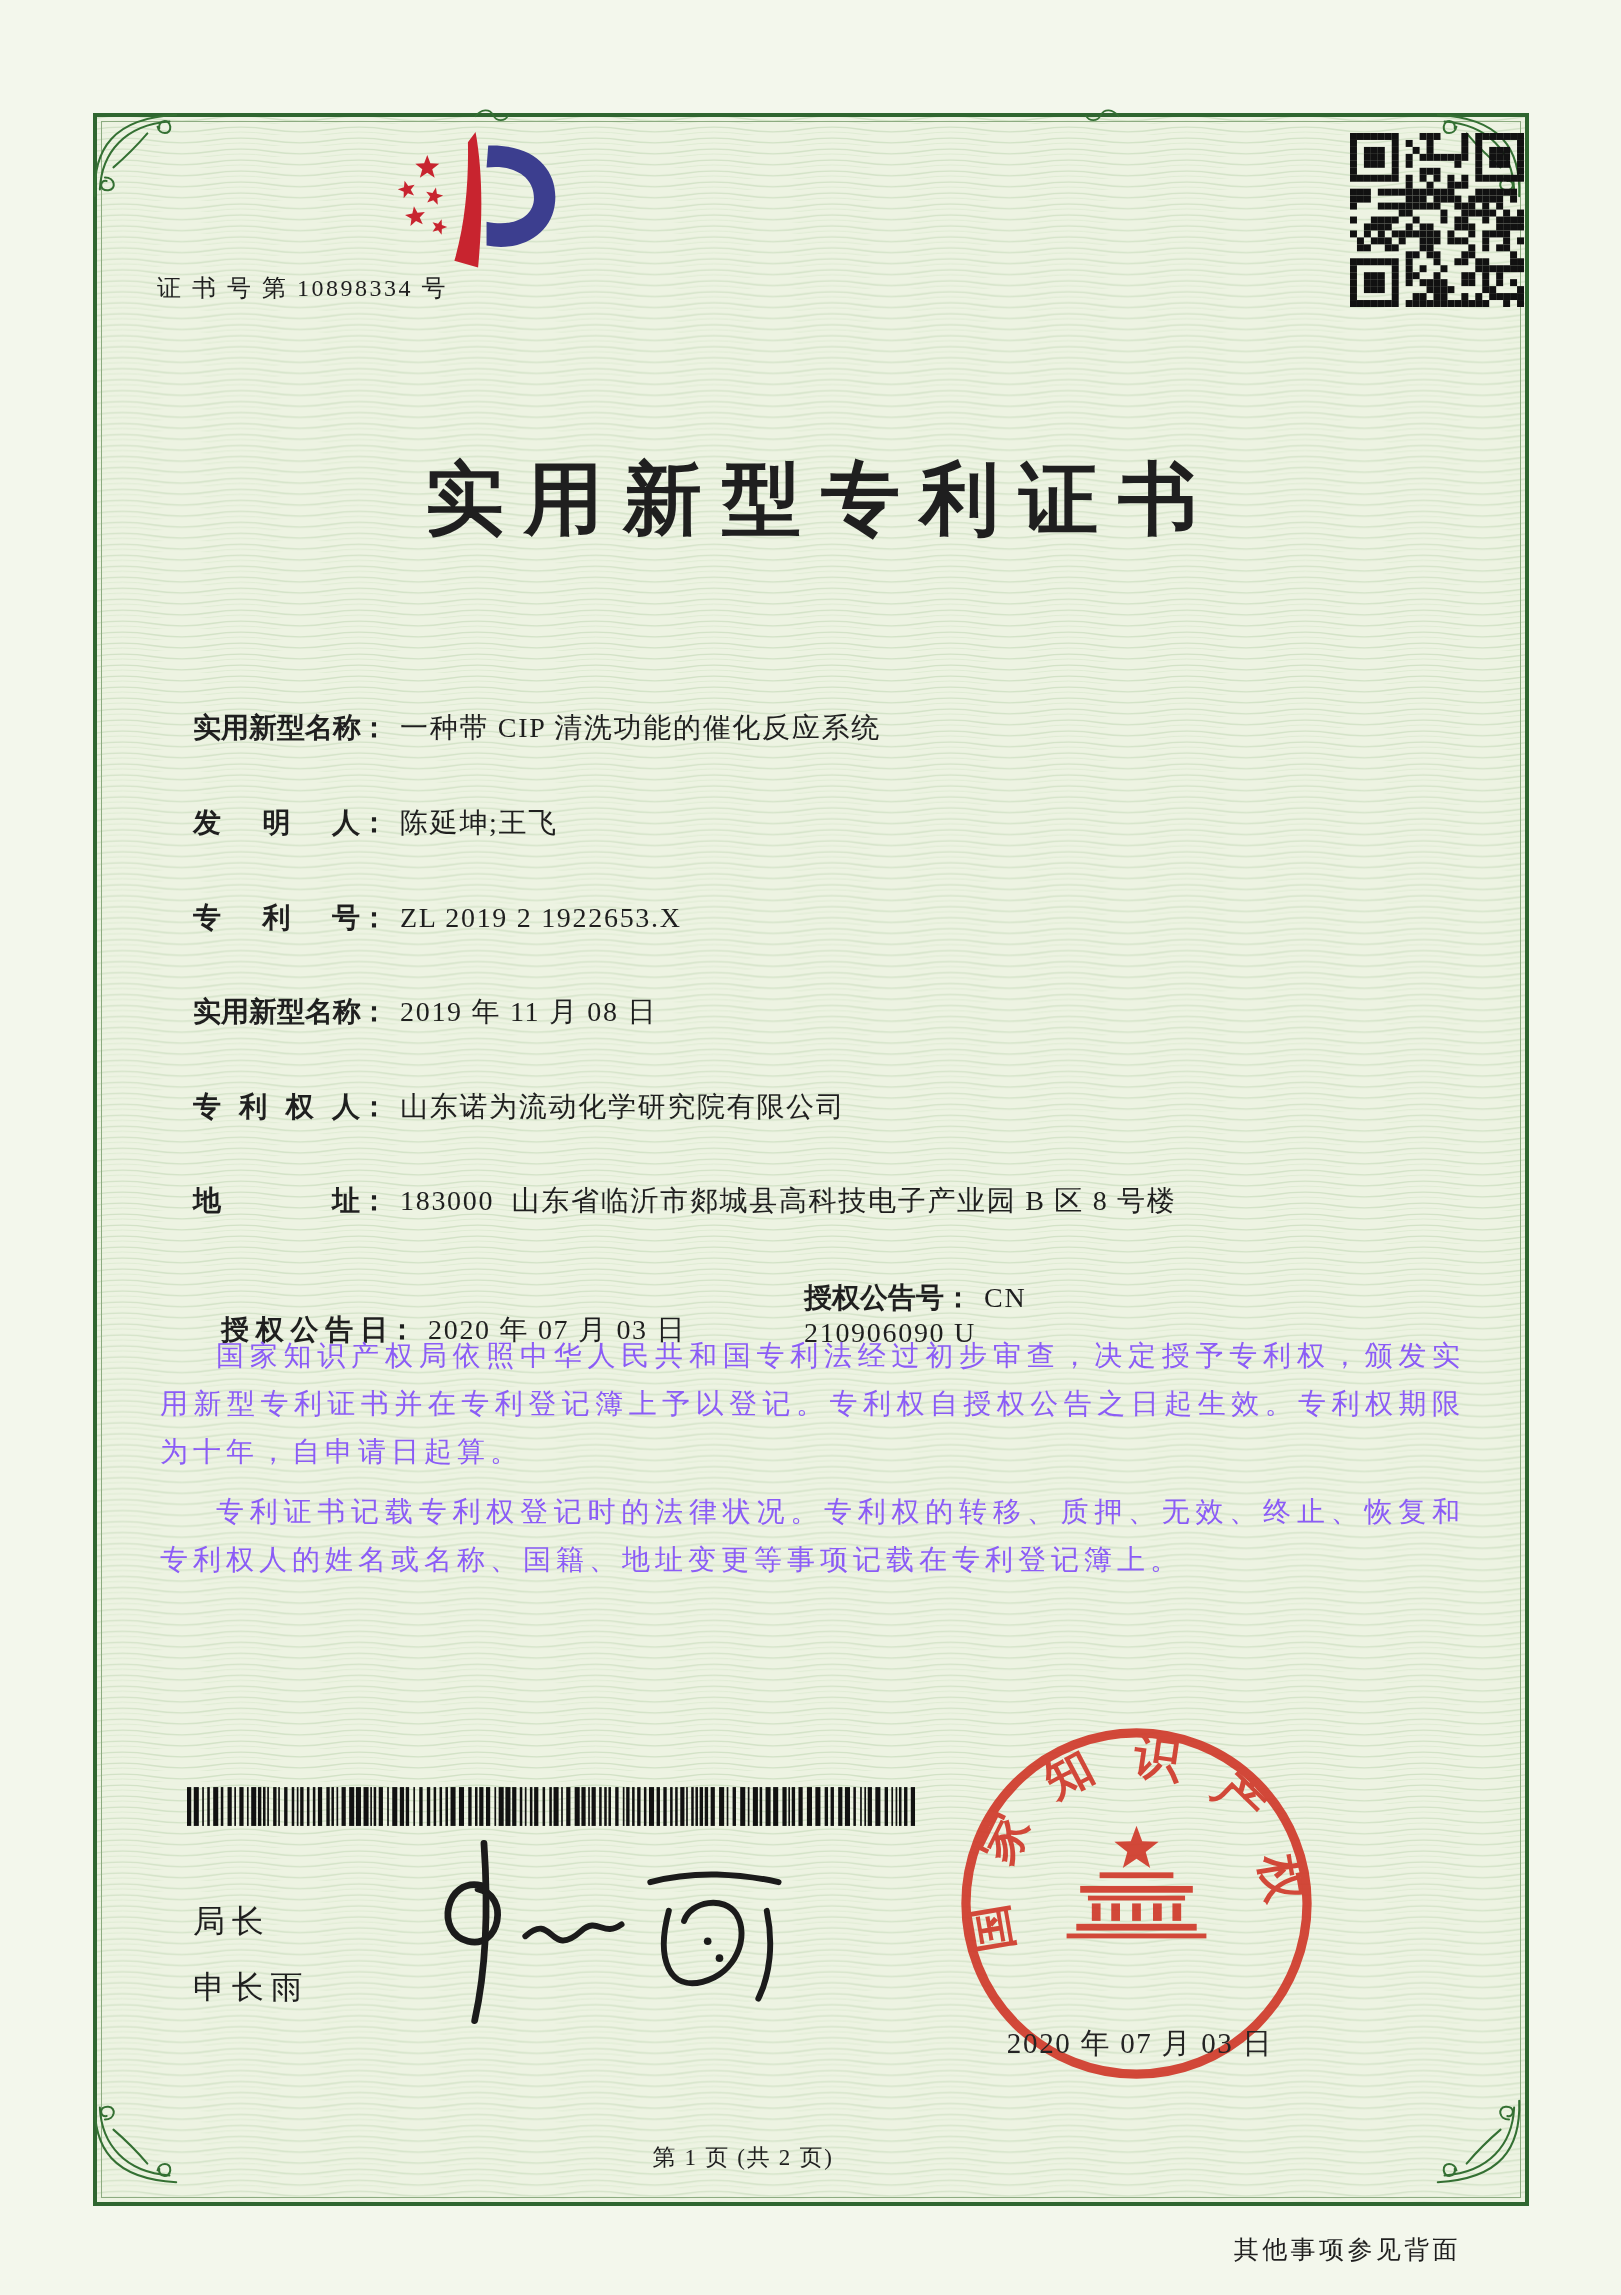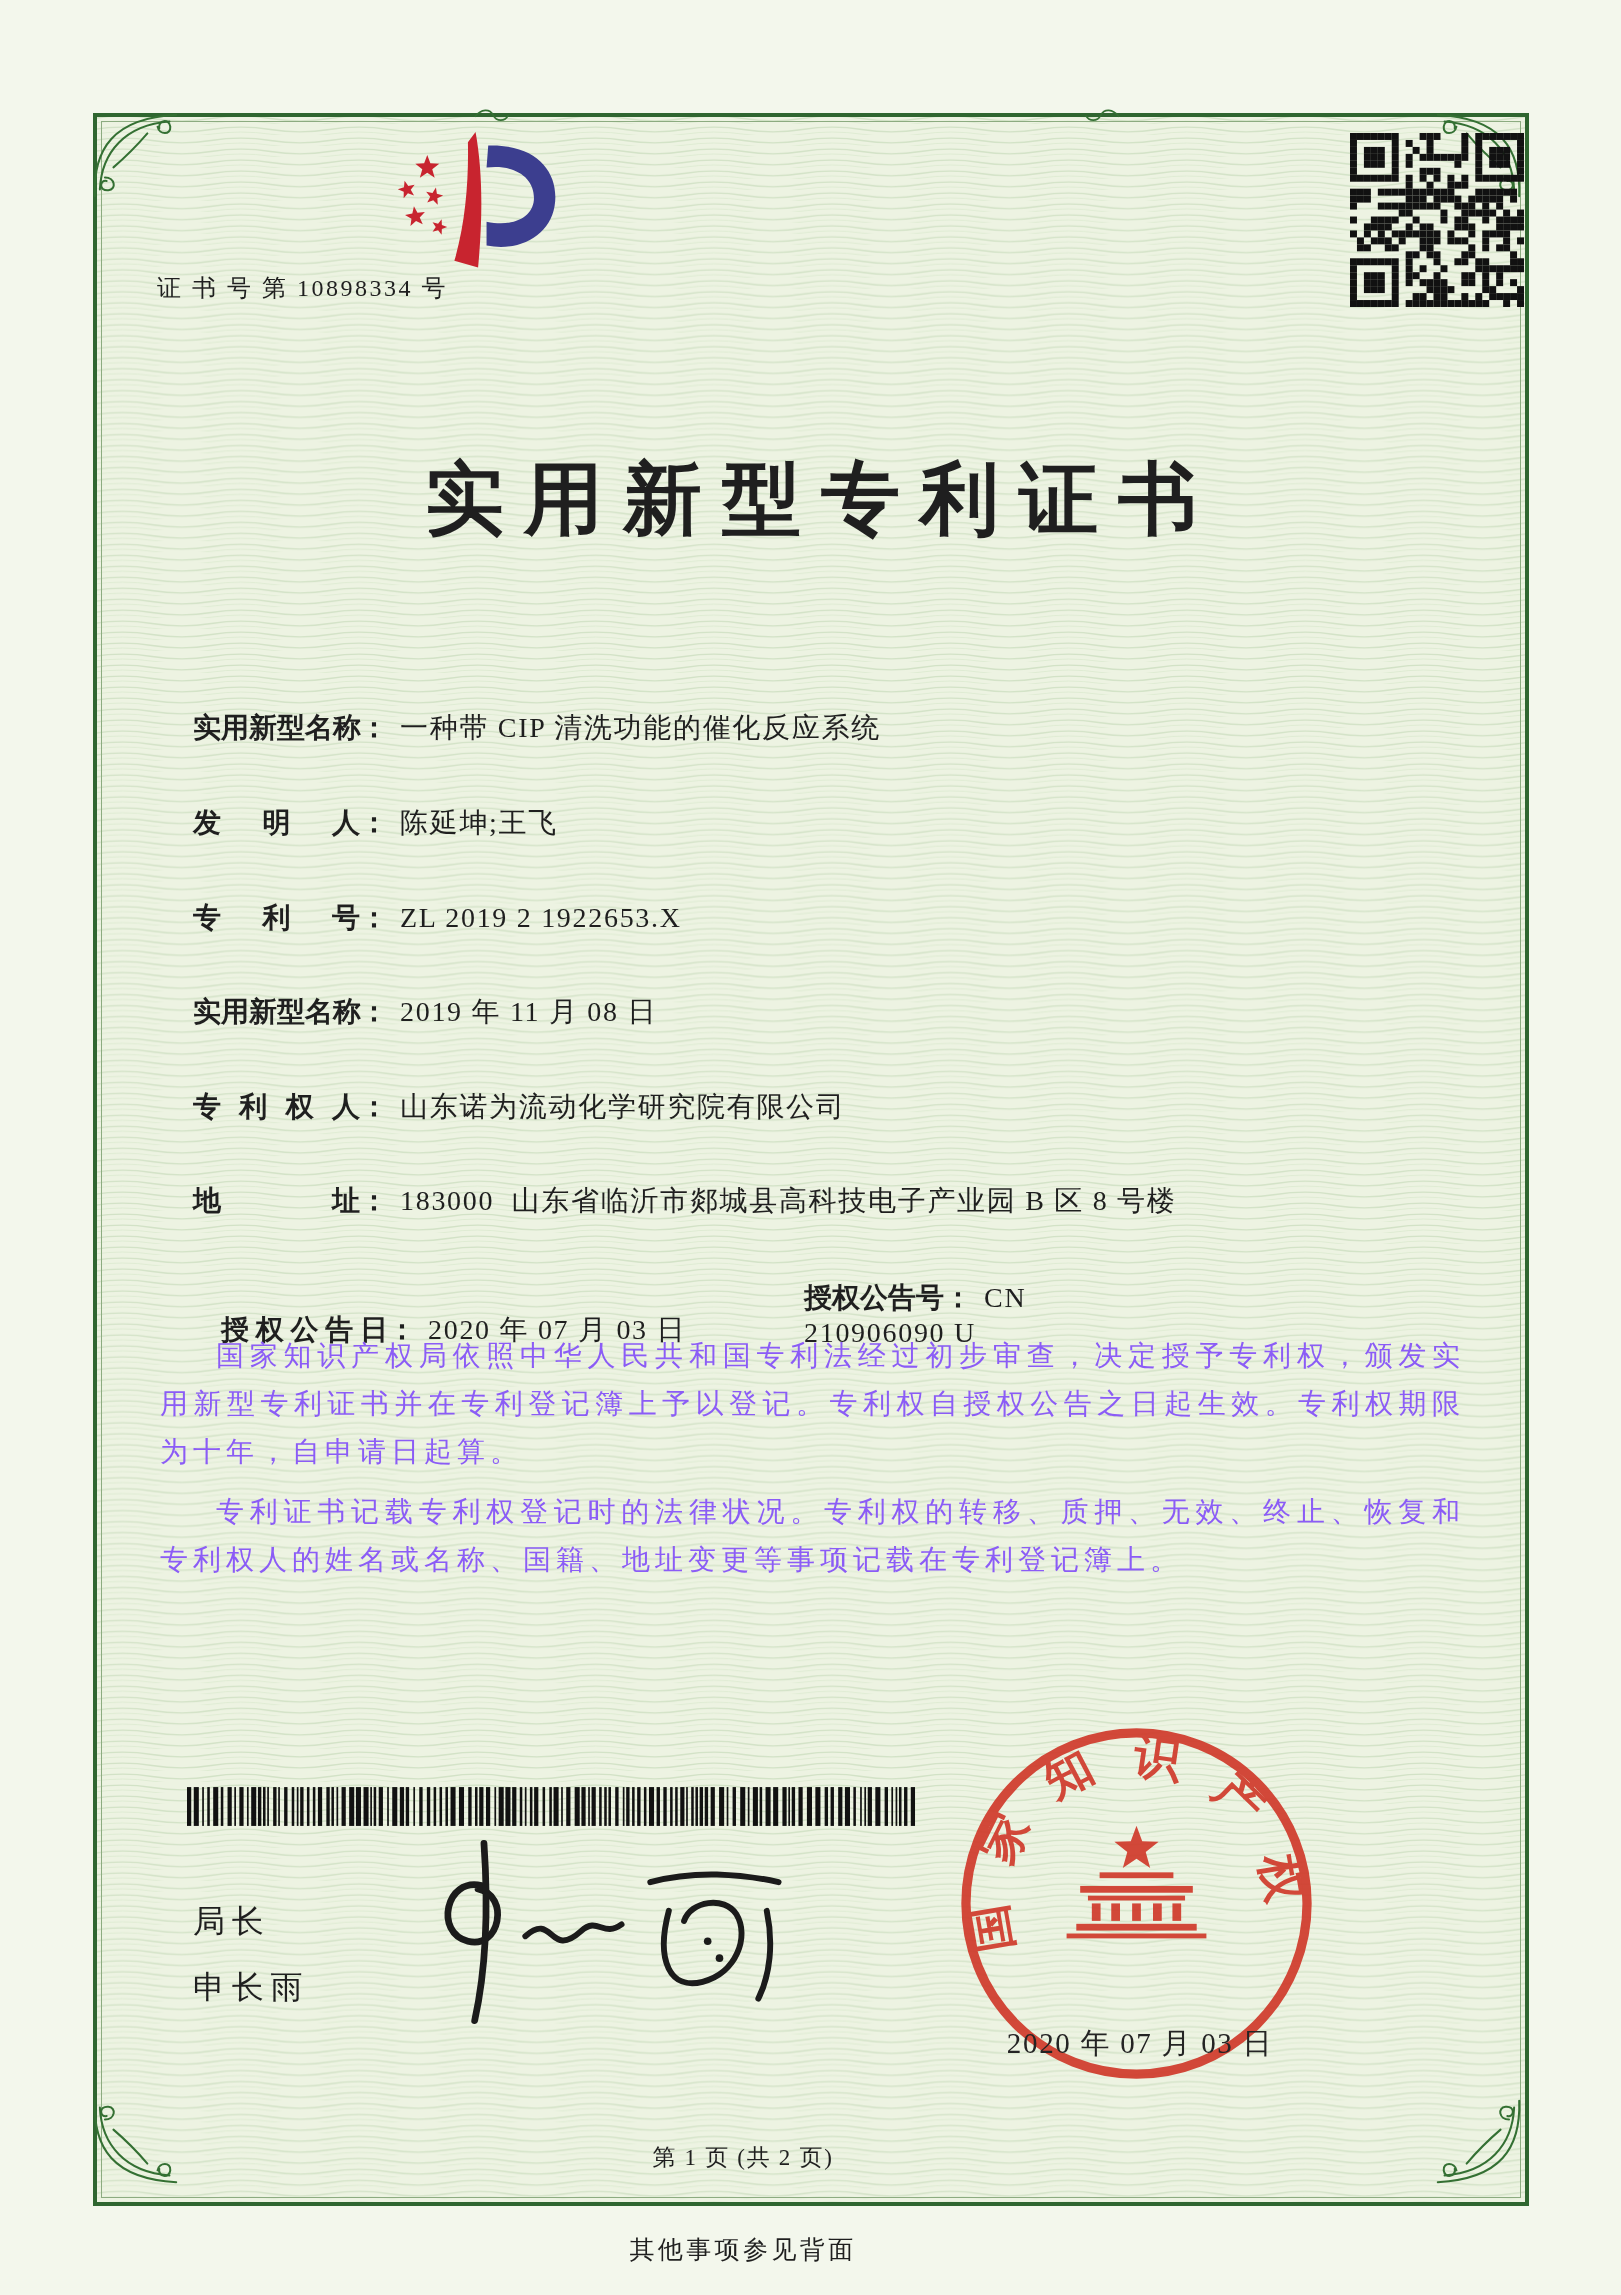--- a/index.html
+++ b/index.html
@@ -79,21 +79,21 @@
   .seal-date{
     position:absolute;left:967px;top:2024px;width:346px;z-index:5;
     text-align:center;font-size:29px;letter-spacing:1.7px;color:#242424;white-space:pre;
   }
   .page-footer{
     position:absolute;left:25px;top:2142px;width:1436px;z-index:3;
     text-align:center;font-size:23px;letter-spacing:1.7px;
   }
   .back-note{
     position:absolute;left:25px;top:2233px;width:1436px;z-index:3;
-    text-align:center;font-size:25px;letter-spacing:3.4px;
+    text-align:right;font-size:25px;letter-spacing:3.4px;
   }
 </style>
 </head>
 <body>
 
 <div class="page">
 
   <svg class="texture" width="1436" height="2093" viewBox="0 0 1700 2478" preserveAspectRatio="none">
     <defs>
       <pattern id="waves" width="140" height="13" patternUnits="userSpaceOnUse">

